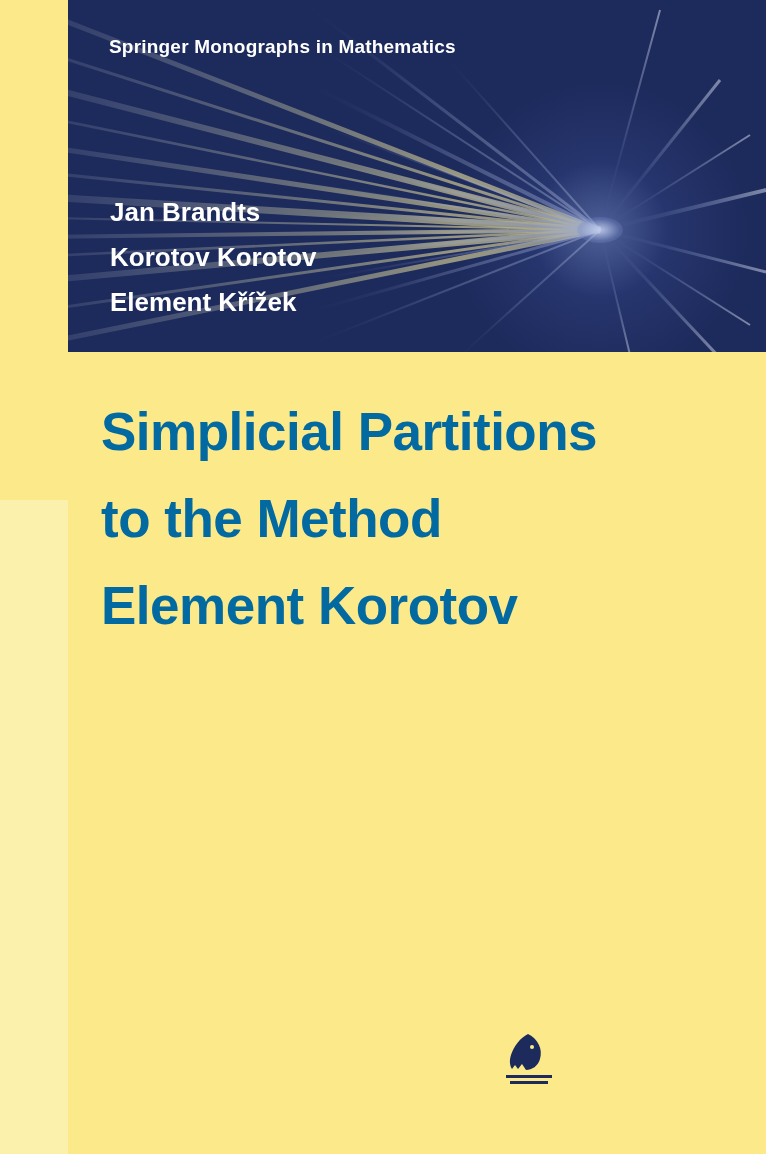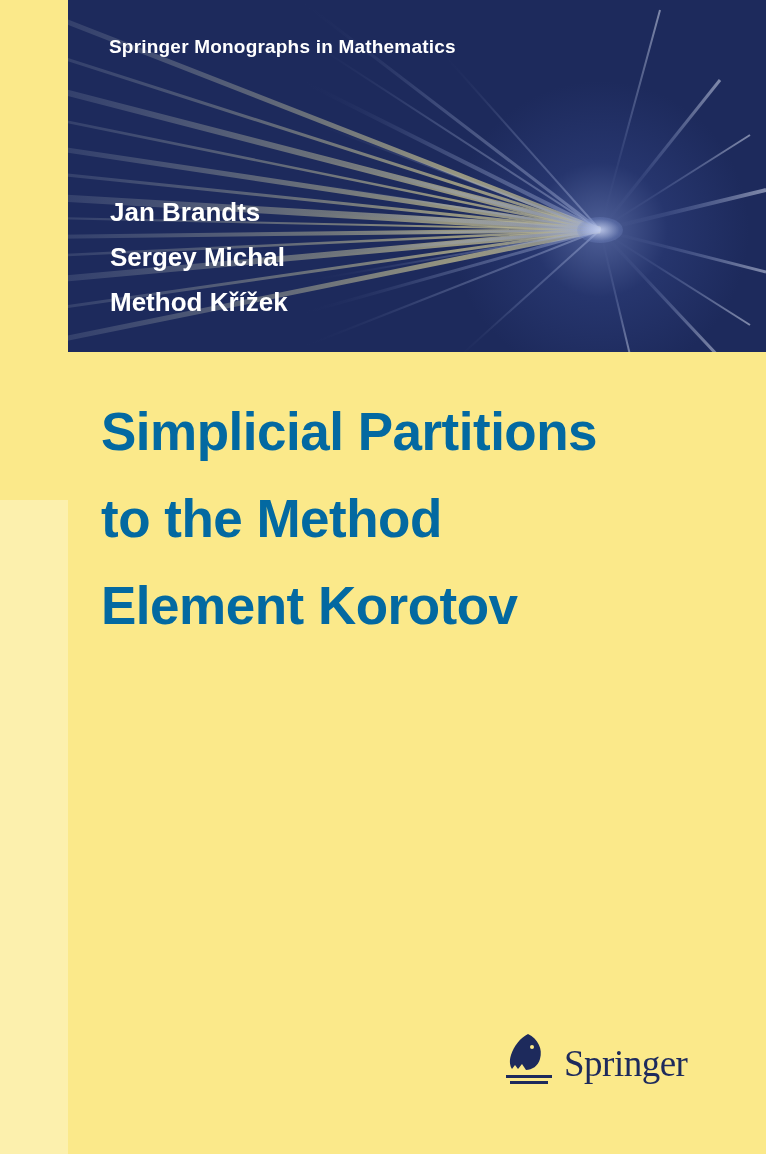--- a/index.html
+++ b/index.html
@@ -204,33 +204,32 @@
   </div>
 
   <div class="left-strip"></div>
   <div class="left-strip-mid"></div>
   <div class="left-strip-lower"></div>
 
   <div class="series">Springer Monographs in Mathematics</div>
 
   <div class="authors">
     <div>Jan Brandts</div>
-    <div>Sergey Michal</div>
-    <div>Method Křížek</div>
+    <div>Korotov Korotov</div>
+    <div>Element Křížek</div>
   </div>
 
   <div class="title">
     <div>Simplicial Partitions</div>
     <div>to the Method</div>
     <div>Element Korotov</div>
   </div>
 
   <div class="logo">
     <svg class="logo-mark" width="62" height="62" viewBox="0 0 62 62">
       <path d="M30 4 C22 8 16 16 13 25 C11 31 12 36 14 39 L17 35 L20 39 L24 34 L28 40 C34 40 40 36 42 29 C45 19 40 9 30 4 Z" fill="#1d2a5c"></path>
       <circle cx="34" cy="17" r="2" fill="#fbe98a"></circle>
       <rect x="8" y="45" width="46" height="3" fill="#1d2a5c"></rect>
       <rect x="12" y="51" width="38" height="3" fill="#1d2a5c"></rect>
     </svg>
-    <div class="logo-word">Springer</div>
   </div>
 
 </div>
 
 </body></html>

